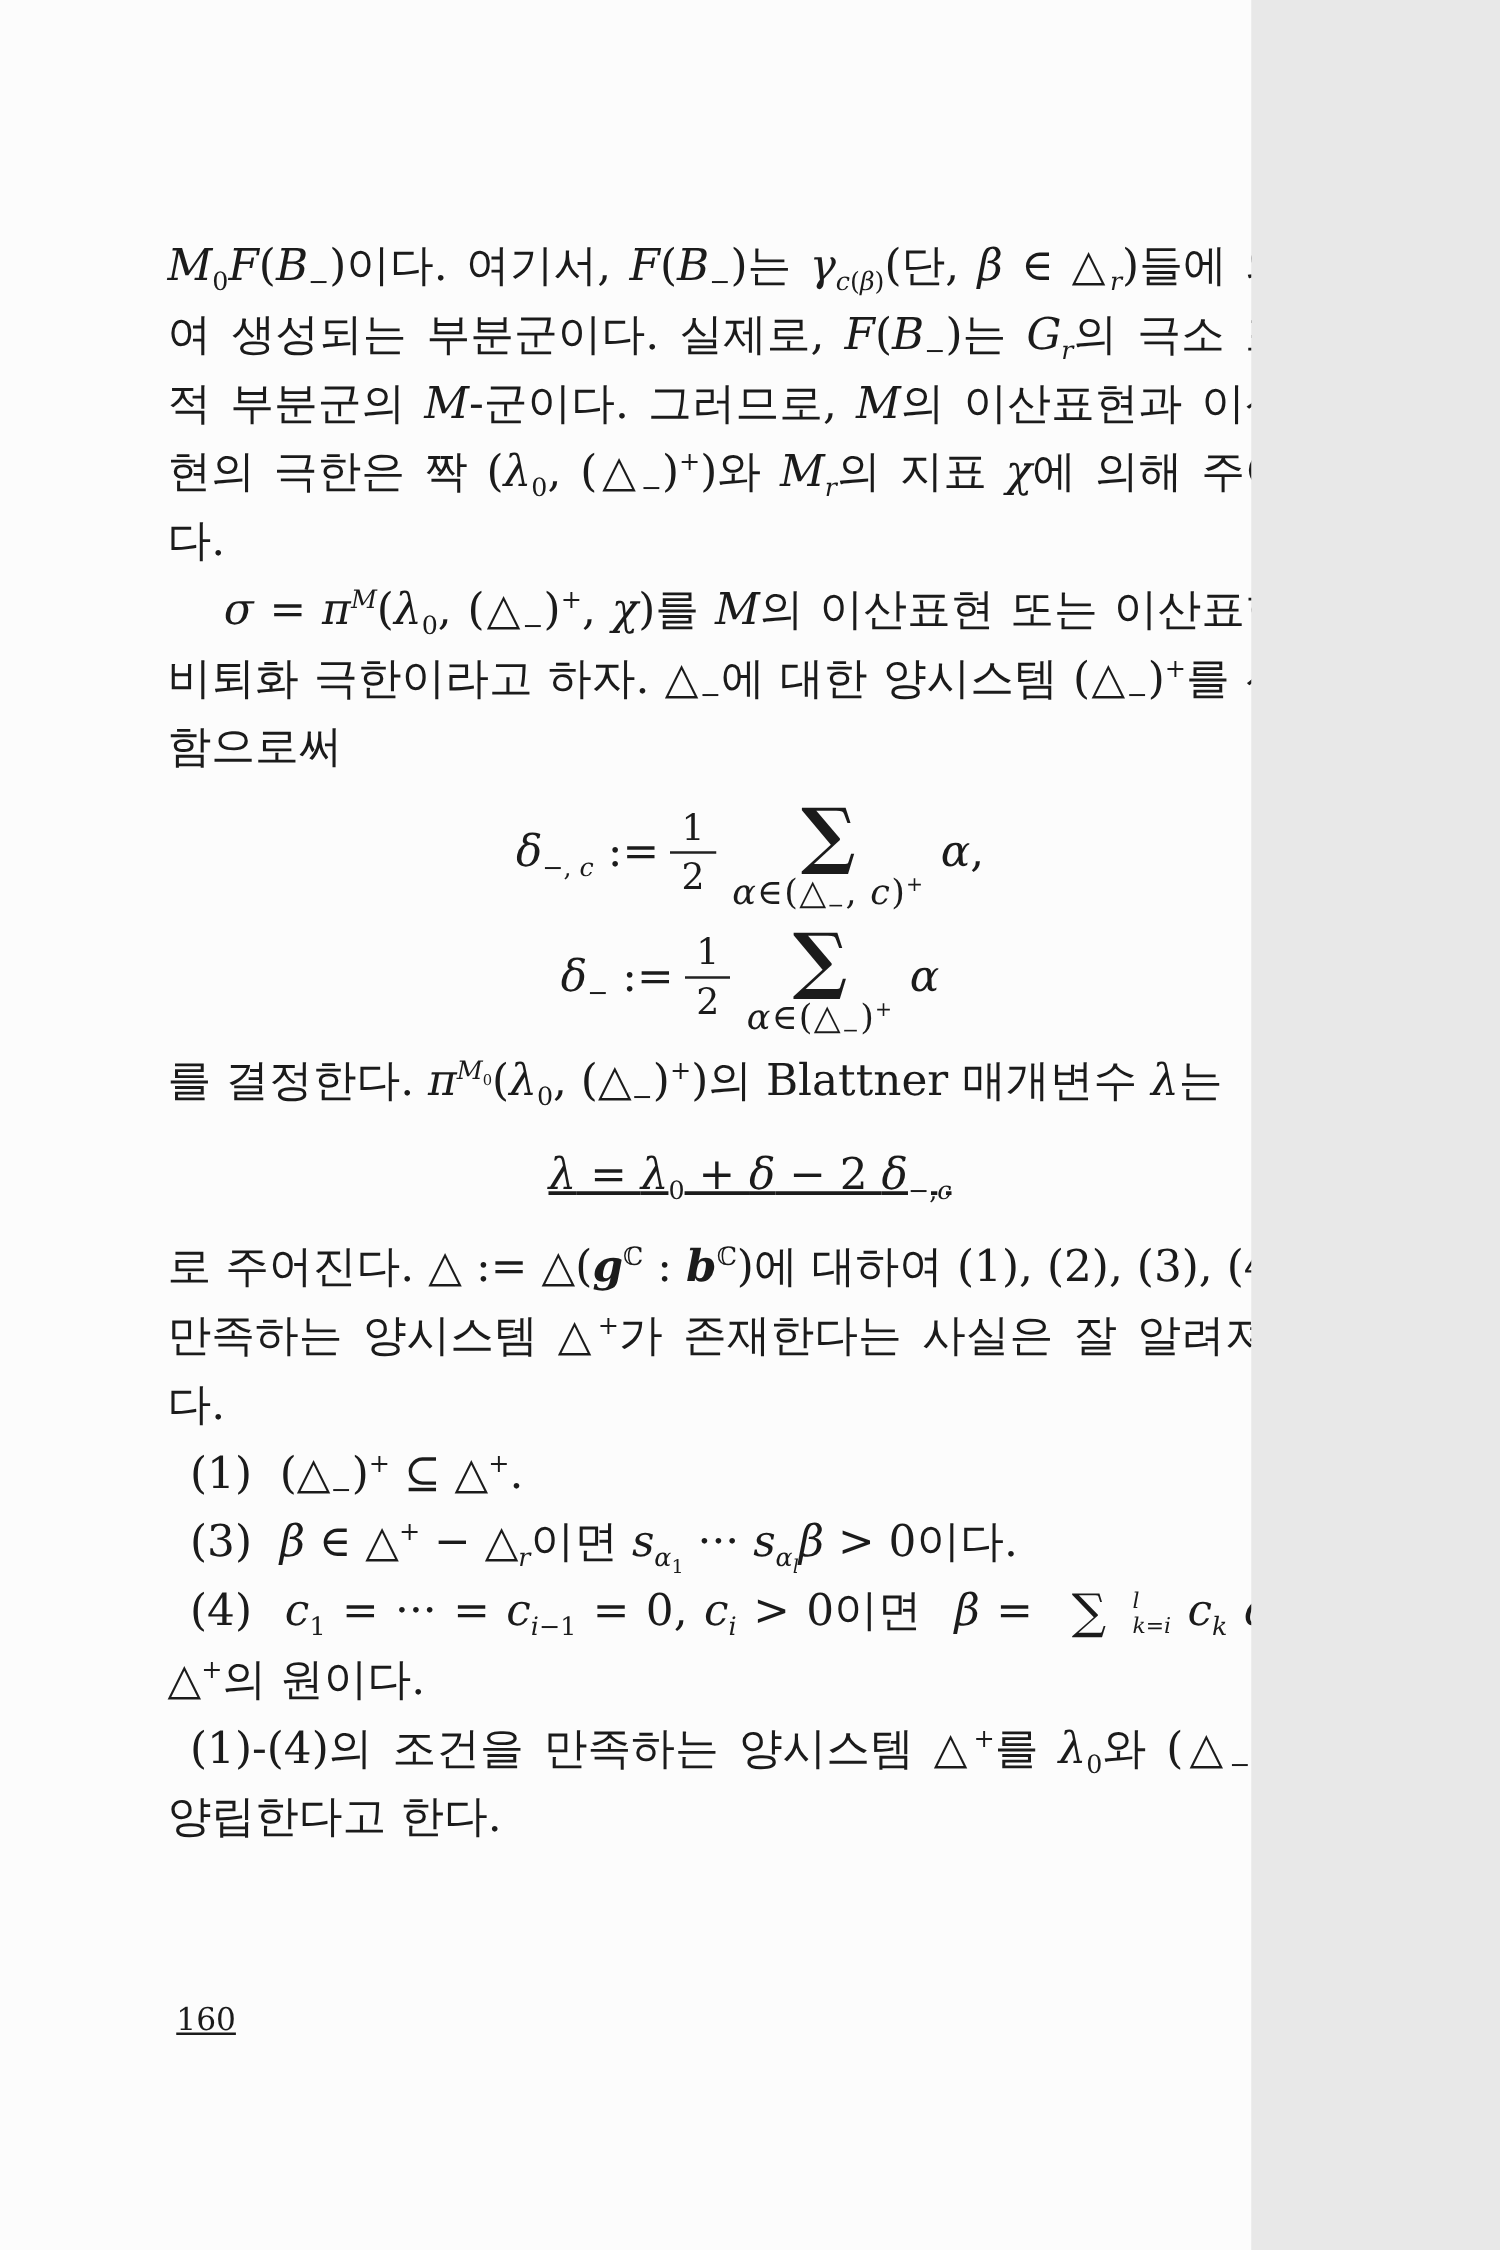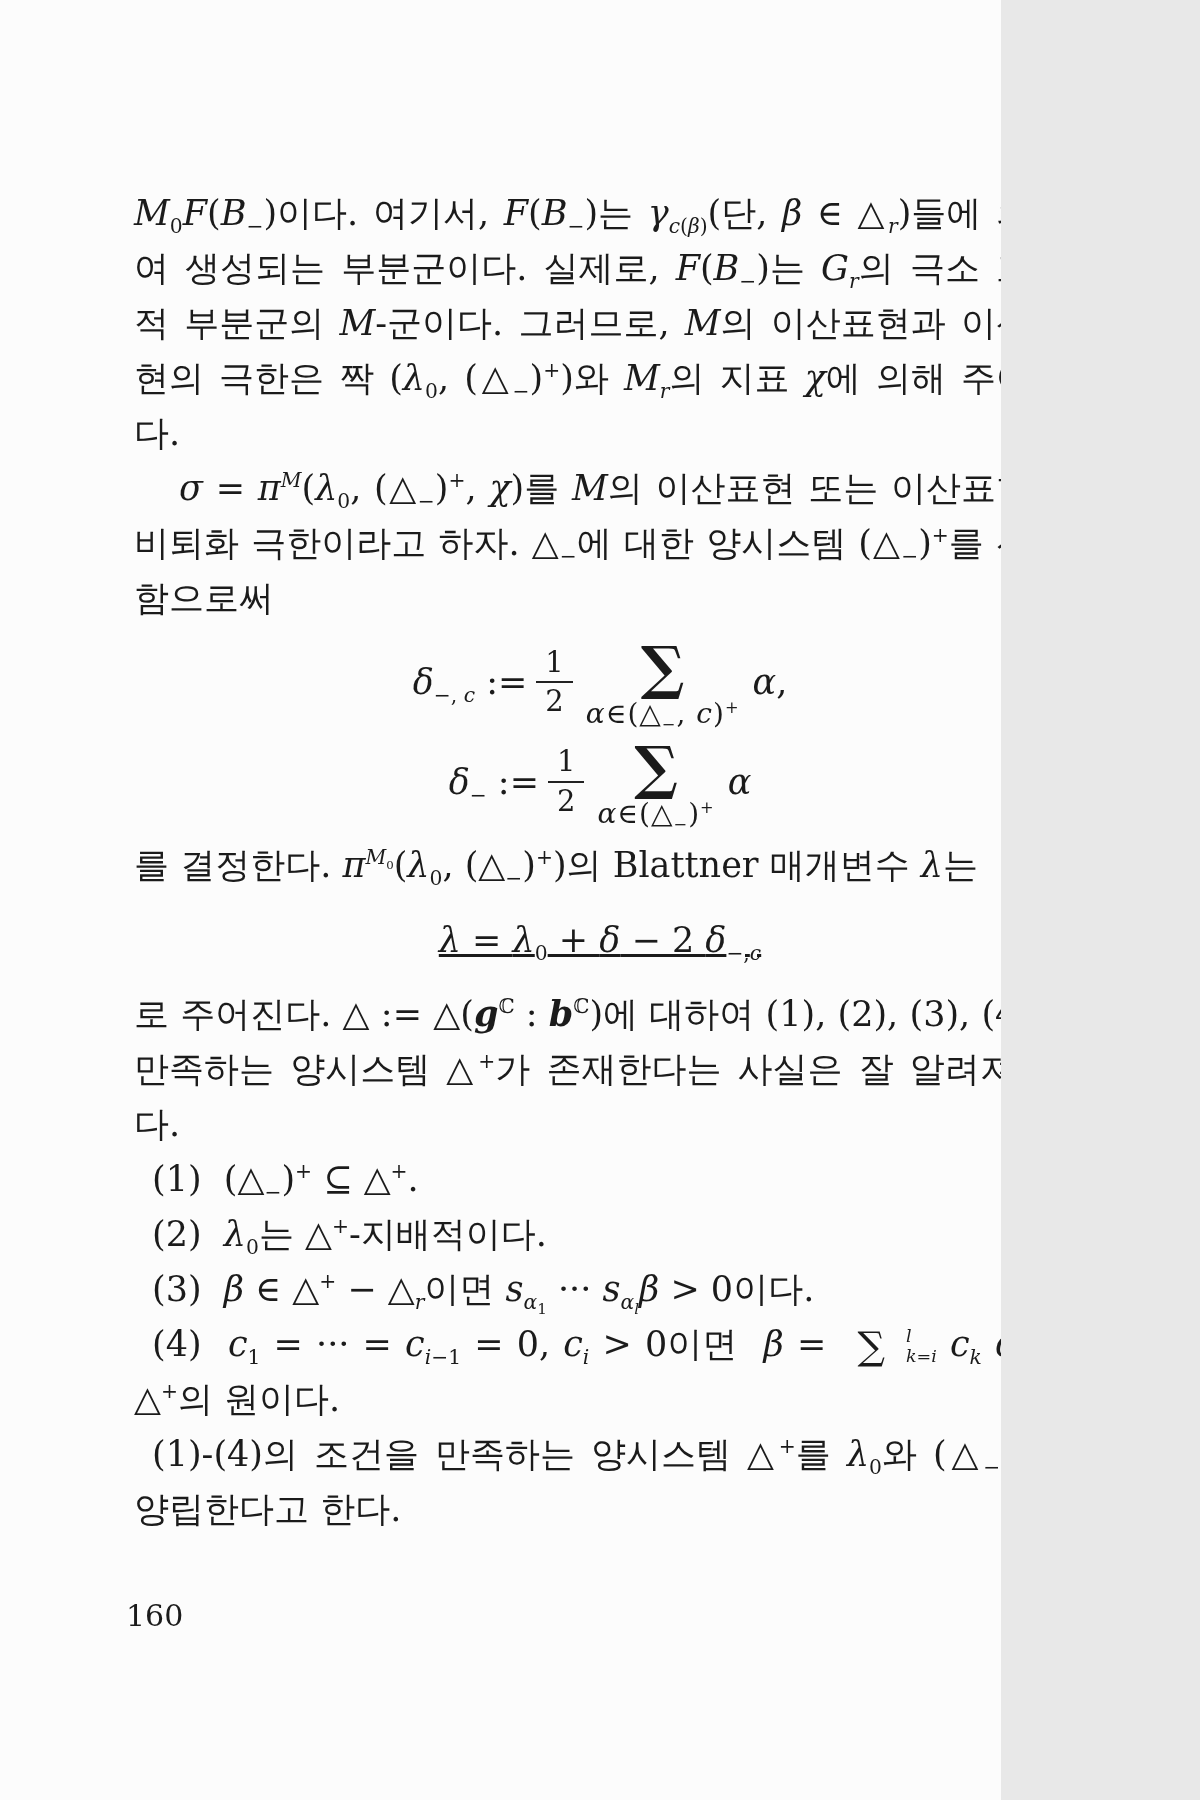--- a/index.html
+++ b/index.html
@@ -38,21 +38,21 @@
   .op{font-size:58px;font-weight:bold;line-height:1.05;}
   .oplim{font-size:28px;line-height:24px;margin-top:3px;letter-spacing:1px;}
   .formula-simple{text-align:center;text-indent:0;margin:20px 0 18px;text-decoration:underline;}
   
   .isum{display:inline-flex;align-items:center;vertical-align:middle;}
   .isum .sym{font-size:1.1em;line-height:1;}
   .isum-l{display:inline-flex;flex-direction:column;align-items:flex-start;
           font-size:0.5em;line-height:1.15;margin-left:3px;}
   .frak{font-style:italic;font-weight:bold;}
   .thm{margin-top:30px;}
-  .pagenum{position:absolute;left:126px;top:1596px;font-size:30px;line-height:40px;}
+  .pagenum{position:absolute;left:141px;top:1596px;font-size:25px;line-height:40px;text-decoration:underline;}
 </style>
 </head>
 <body>
 
 <div class="page">
   <div class="content">
 
     <p><i>M</i><sub>0</sub><i>F</i>(<i>B</i><sub>−</sub>)이다. 여기서, <i>F</i>(<i>B</i><sub>−</sub>)는 <i>γ</i><sub><i>c</i>(<i>β</i>)</sub>(단, <i>β</i> ∈ △<sub><i>r</i></sub>)들에 의하여 생성되는 부분군이다. 실제로, <i>F</i>(<i>B</i><sub>−</sub>)는 <i>G</i><sub><i>r</i></sub>의 극소 포물적 부분군의 <i>M</i>-군이다. 그러므로, <i>M</i>의 이산표현과 이산표현의 극한은 짝 (<i>λ</i><sub>0</sub>, (△<sub>−</sub>)<sup>+</sup>)와 <i>M</i><sub><i>r</i></sub>의 지표 <i>χ</i>에 의해 주어진다.</p>
 
     <p class="indent"><i>σ</i> = <i>π</i><sup><i>M</i></sup>(<i>λ</i><sub>0</sub>, (△<sub>−</sub>)<sup>+</sup>, <i>χ</i>)를 <i>M</i>의 이산표현 또는 이산표현의 비퇴화 극한이라고 하자. △<sub>−</sub>에 대한 양시스템 (△<sub>−</sub>)<sup>+</sup>를 선택함으로써</p>
@@ -83,21 +83,20 @@
       <span class="f-rhs"><i>α</i></span>
     </div>
 
     <p>를 결정한다. <i>π</i><sup><i>M</i><sub>0</sub></sup>(<i>λ</i><sub>0</sub>, (△<sub>−</sub>)<sup>+</sup>)의 Blattner 매개변수 <i>λ</i>는</p>
 
     <div class="formula-simple"><i>λ</i> = <i>λ</i><sub>0</sub> + <i>δ</i> − 2 <i>δ</i><sub>−,<i>c</i></sub></div>
 
     <p>로 주어진다. △ := △(<span class="frak">g</span><sup>ℂ</sup> : <span class="frak">b</span><sup>ℂ</sup>)에 대하여 (1), (2), (3), (4)를 만족하는 양시스템 △<sup>+</sup>가 존재한다는 사실은 잘 알려져 있다.</p>
 
     <p class="li">(1)&nbsp; (△<sub>−</sub>)<sup>+</sup> ⊆ △<sup>+</sup>.</p>
-    <p class="li">(2)&nbsp; <i>λ</i><sub>0</sub>는 △<sup>+</sup>-지배적이다.</p>
     <p class="li">(3)&nbsp; <i>β</i> ∈ △<sup>+</sup> − △<sub><i>r</i></sub>이면 <i>s</i><sub><i>α</i><sub>1</sub></sub> ··· <i>s</i><sub><i>α</i><sub><i>l</i></sub></sub><i>β</i> &gt; 0이다.</p>
     <p class="li">(4)&nbsp; <i>c</i><sub>1</sub> = ··· = <i>c</i><sub><i>i</i>−1</sub> = 0, <i>c</i><sub><i>i</i></sub> &gt; 0이면&nbsp; <i>β</i> = <span class="isum">
           <span class="sym">∑</span>
           <span class="isum-l">
             <span><i>l</i></span>
             <span><i>k</i>=<i>i</i></span>
           </span>
         </span> <i>c</i><sub><i>k</i></sub> <i>α</i><sub><i>k</i></sub>는 △<sup>+</sup>의 원이다.</p>
 
     <p class="li">(1)-(4)의 조건을 만족하는 양시스템 △<sup>+</sup>를 <i>λ</i><sub>0</sub>와 (△<sub>−</sub>)<sup>+</sup>와 양립한다고 한다.</p>

